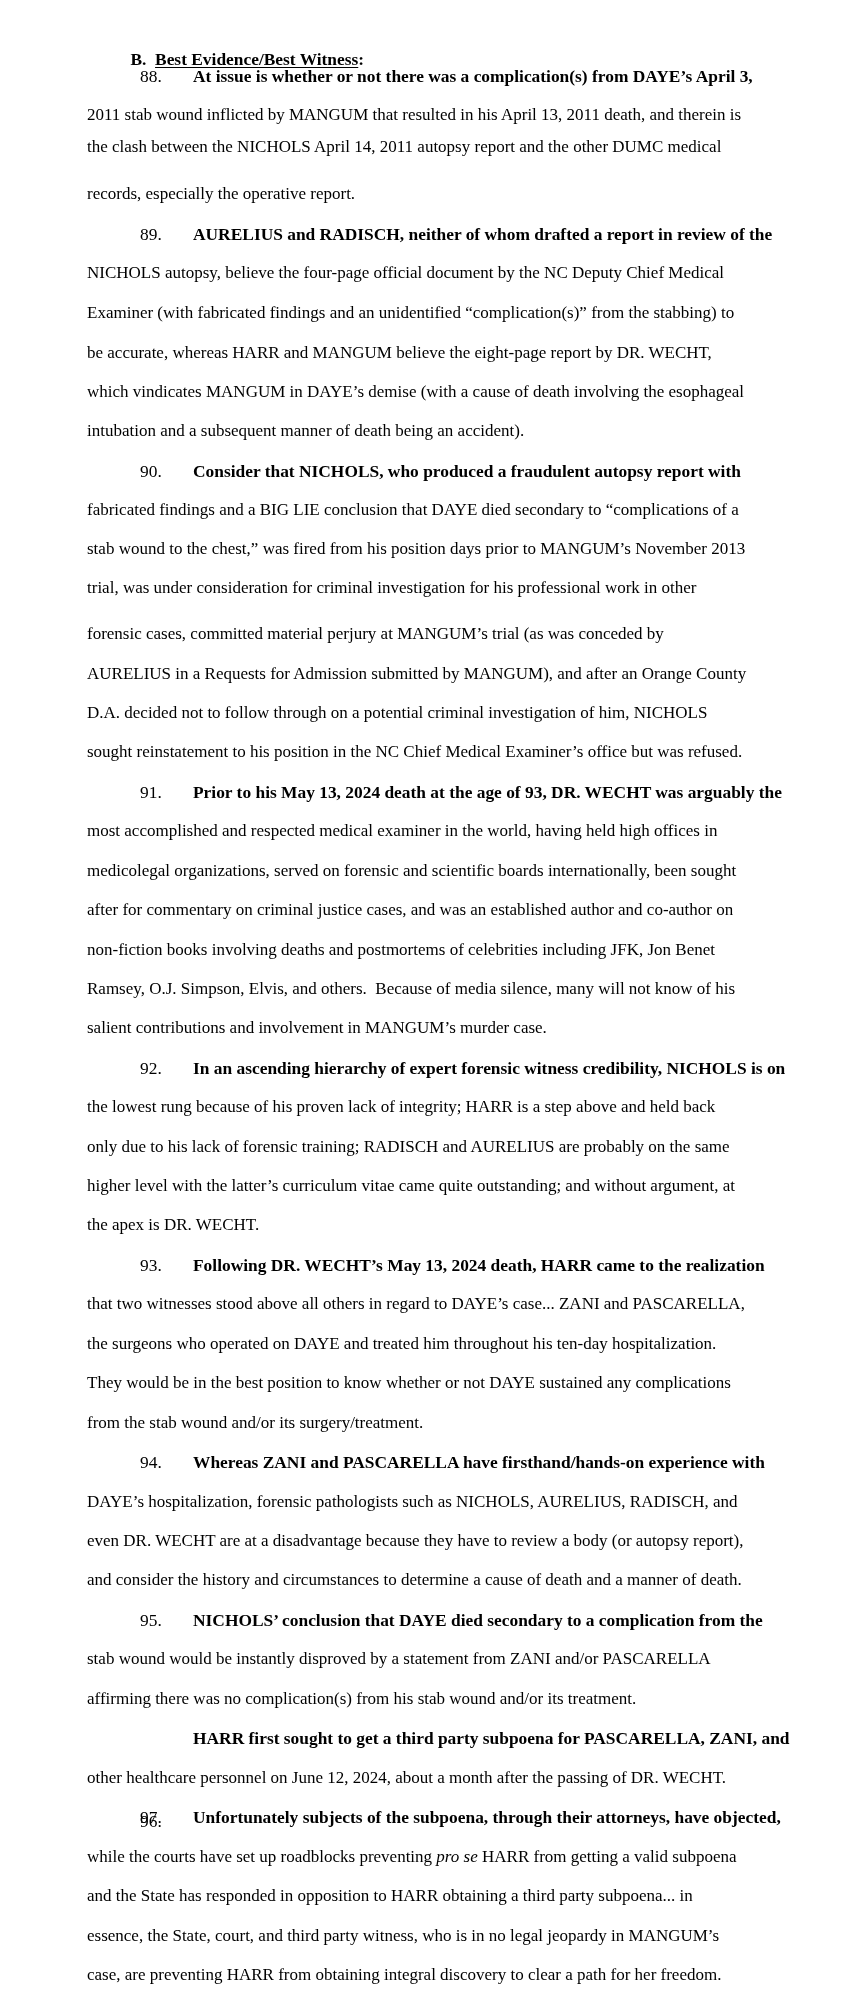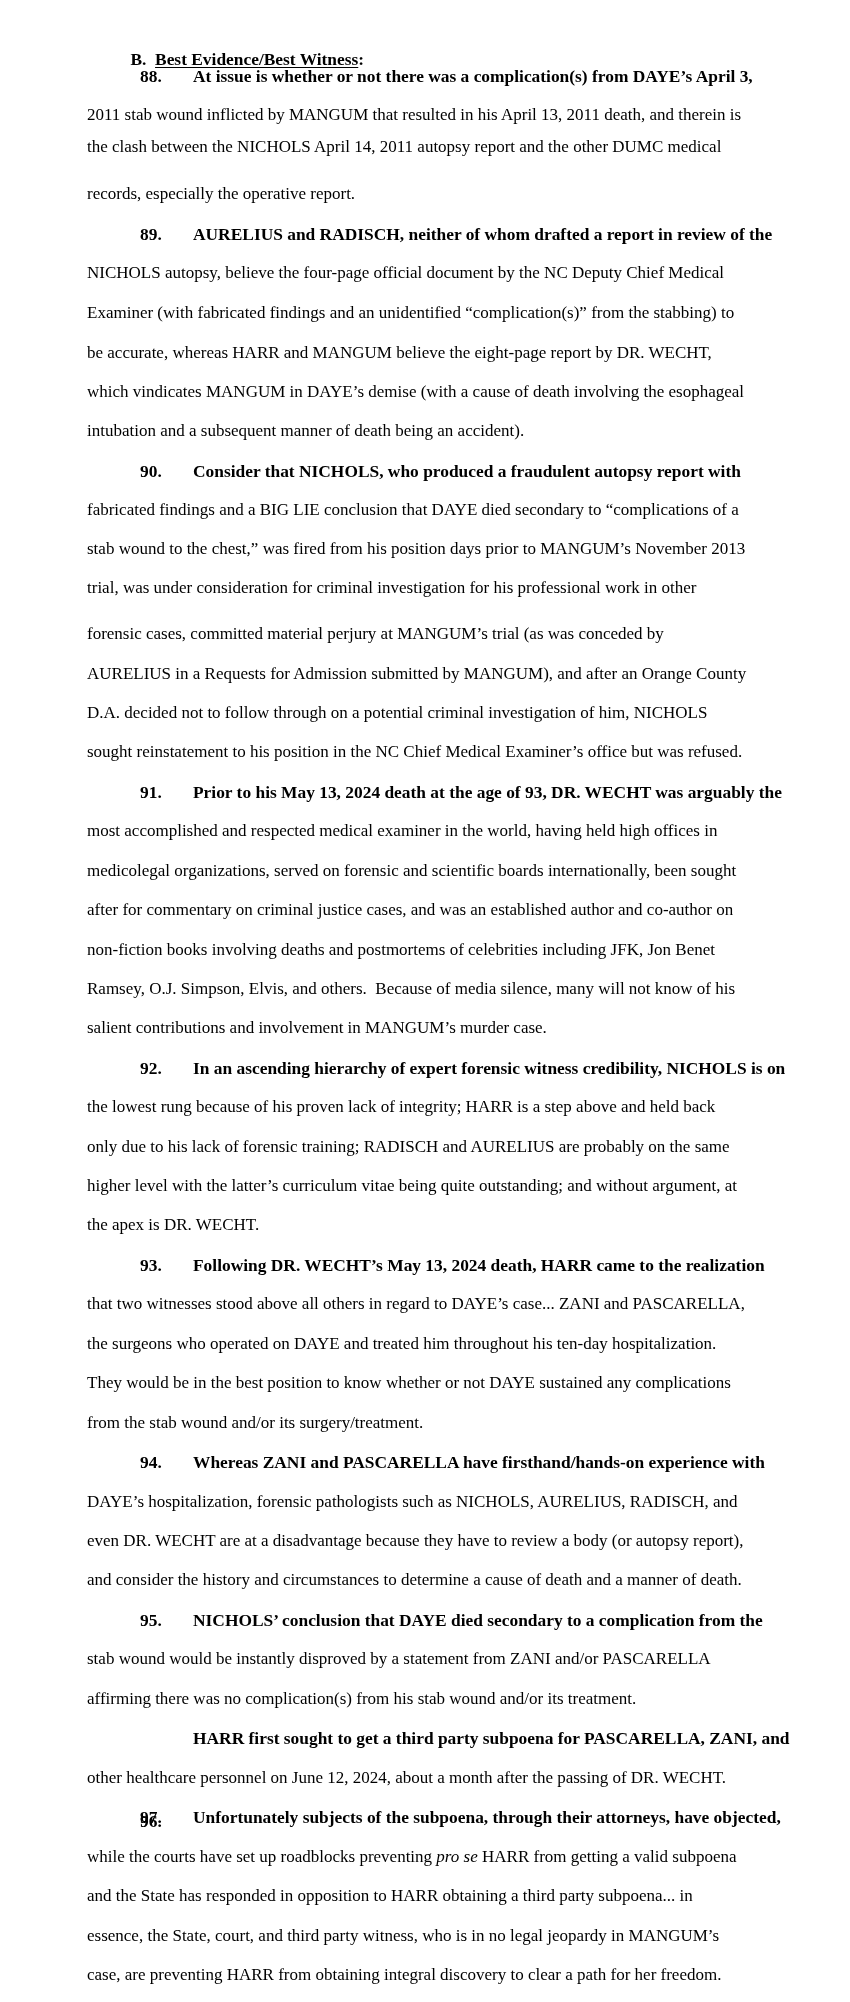--- a/index.html
+++ b/index.html
@@ -2,21 +2,21 @@
 <html><head>
 <meta charset="utf-8">
 <style>
   html, body { margin: 0; padding: 0; background: #ffffff; }
   body { width: 850px; height: 2002px; position: relative; overflow: hidden;
          font-family: "Liberation Serif", "DejaVu Serif", serif; color: #000; }
   .page { position: absolute; left: 0; top: 0; width: 850px; height: 1483px; }
   .line { position: absolute; left: 87px; white-space: pre; font-size: 17px; line-height: 22px; height: 22px; }
   .heading { position: absolute; left: 113px; top: 26px; font-size: 17.4px; font-weight: bold; line-height: 22px; white-space: pre; }
   .heading .title { text-decoration: underline; text-underline-offset: 2px; }
-  .num { position: absolute; left: 140px; font-size: 17.4px; line-height: 22px; white-space: pre; font-weight: bold; }
+  .num { position: absolute; left: 140px; font-size: 17.4px; line-height: 22px; white-space: pre; }
   .first { position: absolute; left: 193px; font-size: 17.4px; line-height: 22px; white-space: pre; font-weight: bold; }
   em { font-style: italic; }
 </style>
 </head>
 <body>
 
 <div class="page">
 
   <div class="heading">
     <span>B.</span><span>  </span><span class="title">Best Evidence/Best Witness</span><span>:</span>
@@ -61,21 +61,21 @@
     <span class="line" style="top:939px">non-fiction books involving deaths and postmortems of celebrities including JFK, Jon Benet</span>
     <span class="line" style="top:978px">Ramsey, O.J. Simpson, Elvis, and others.  Because of media silence, many will not know of his</span>
     <span class="line" style="top:1017px">salient contributions and involvement in MANGUM’s murder case.</span>
   </div>
 
   <div>
     <span class="num" style="top:1057px">92.</span>
     <span class="first" style="top:1057px">In an ascending hierarchy of expert forensic witness credibility, NICHOLS is on</span>
     <span class="line" style="top:1096px">the lowest rung because of his proven lack of integrity; HARR is a step above and held back</span>
     <span class="line" style="top:1136px">only due to his lack of forensic training; RADISCH and AURELIUS are probably on the same</span>
-    <span class="line" style="top:1175px">higher level with the latter’s curriculum vitae being quite outstanding; and without argument, at</span>
+    <span class="line" style="top:1175px">higher level with the latter’s curriculum vitae came quite outstanding; and without argument, at</span>
     <span class="line" style="top:1214px">the apex is DR. WECHT.</span>
   </div>
 
   <div>
     <span class="num" style="top:1254px">93.</span>
     <span class="first" style="top:1254px">Following DR. WECHT’s May 13, 2024 death, HARR came to the realization</span>
     <span class="line" style="top:1293px">that two witnesses stood above all others in regard to DAYE’s case... ZANI and PASCARELLA,</span>
     <span class="line" style="top:1333px">the surgeons who operated on DAYE and treated him throughout his ten-day hospitalization.</span>
     <span class="line" style="top:1372px">They would be in the best position to know whether or not DAYE sustained any complications</span>
     <span class="line" style="top:1412px">from the stab wound and/or its surgery/treatment.</span>

